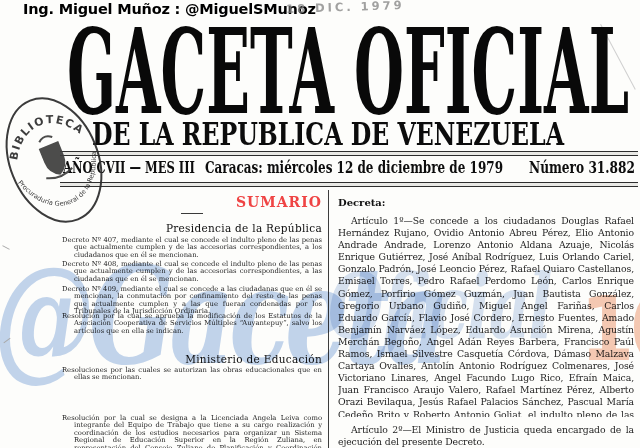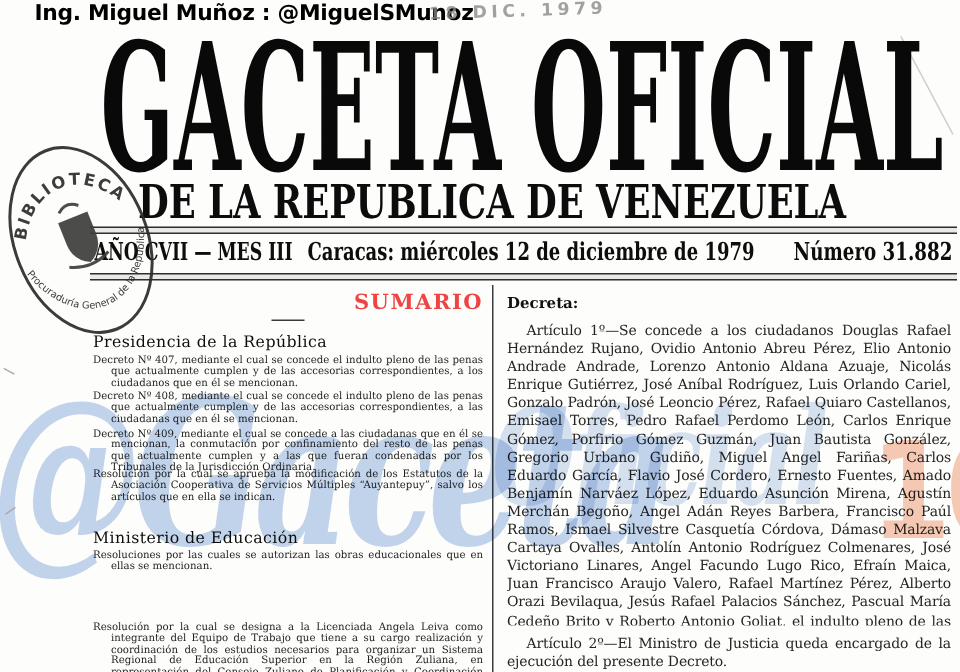--- a/index.html
+++ b/index.html
@@ -20,21 +20,21 @@
   .rule{position:absolute;left:60px;width:578px;height:3px;background:#e9e9e5;
         border-top:1.4px solid #2e2e2e;border-bottom:1.4px solid #2e2e2e;}
   .rule1{top:151px;} .rule2{top:182px;}
   .edition-svg{position:absolute;left:60px;top:155px;width:578px;height:26px;}
   .ed{font-family:"DejaVu Serif",serif;font-weight:bold;font-size:16.5px;fill:#0d0d0d;}
   .coldiv{position:absolute;left:328px;top:190px;width:1.3px;height:258px;background:#3d3d3d;}
   
   .sumario{position:absolute;left:62px;top:194px;width:260px;text-align:right;
         font:bold 14px "DejaVu Serif",serif;letter-spacing:1px;color:#ef4444;}
   .sumdash{position:absolute;left:181px;top:213px;width:22px;border-top:1.5px solid #3a3a3a;}
-  .h{position:absolute;left:62px;width:260px;text-align:left;
+  .h{position:absolute;left:62px;width:260px;text-align:right;
         font:10.5px "DejaVu Serif",serif;letter-spacing:.3px;color:#0d0d0d;}
   .sec1h{top:222px;} .sec2h{top:316px;} .sec3h{top:353px;}
   .li{position:absolute;left:62px;width:260px;margin:0;text-align:justify;
         font:6.8px/7.4px "DejaVu Serif",serif;color:#1e1e1e;
         padding-left:12px;text-indent:-12px;box-sizing:border-box;}
   .p407{top:237px;} .p408{top:261px;} .p409{top:286px;} .pfom{top:313px;}
   .pedu1{top:367px;} .pedu2{top:384px;} .pedu3{top:415px;}
   
   .decreta{position:absolute;left:338px;top:197px;width:296px;
         font:bold 10px "DejaVu Serif",serif;color:#111;}

